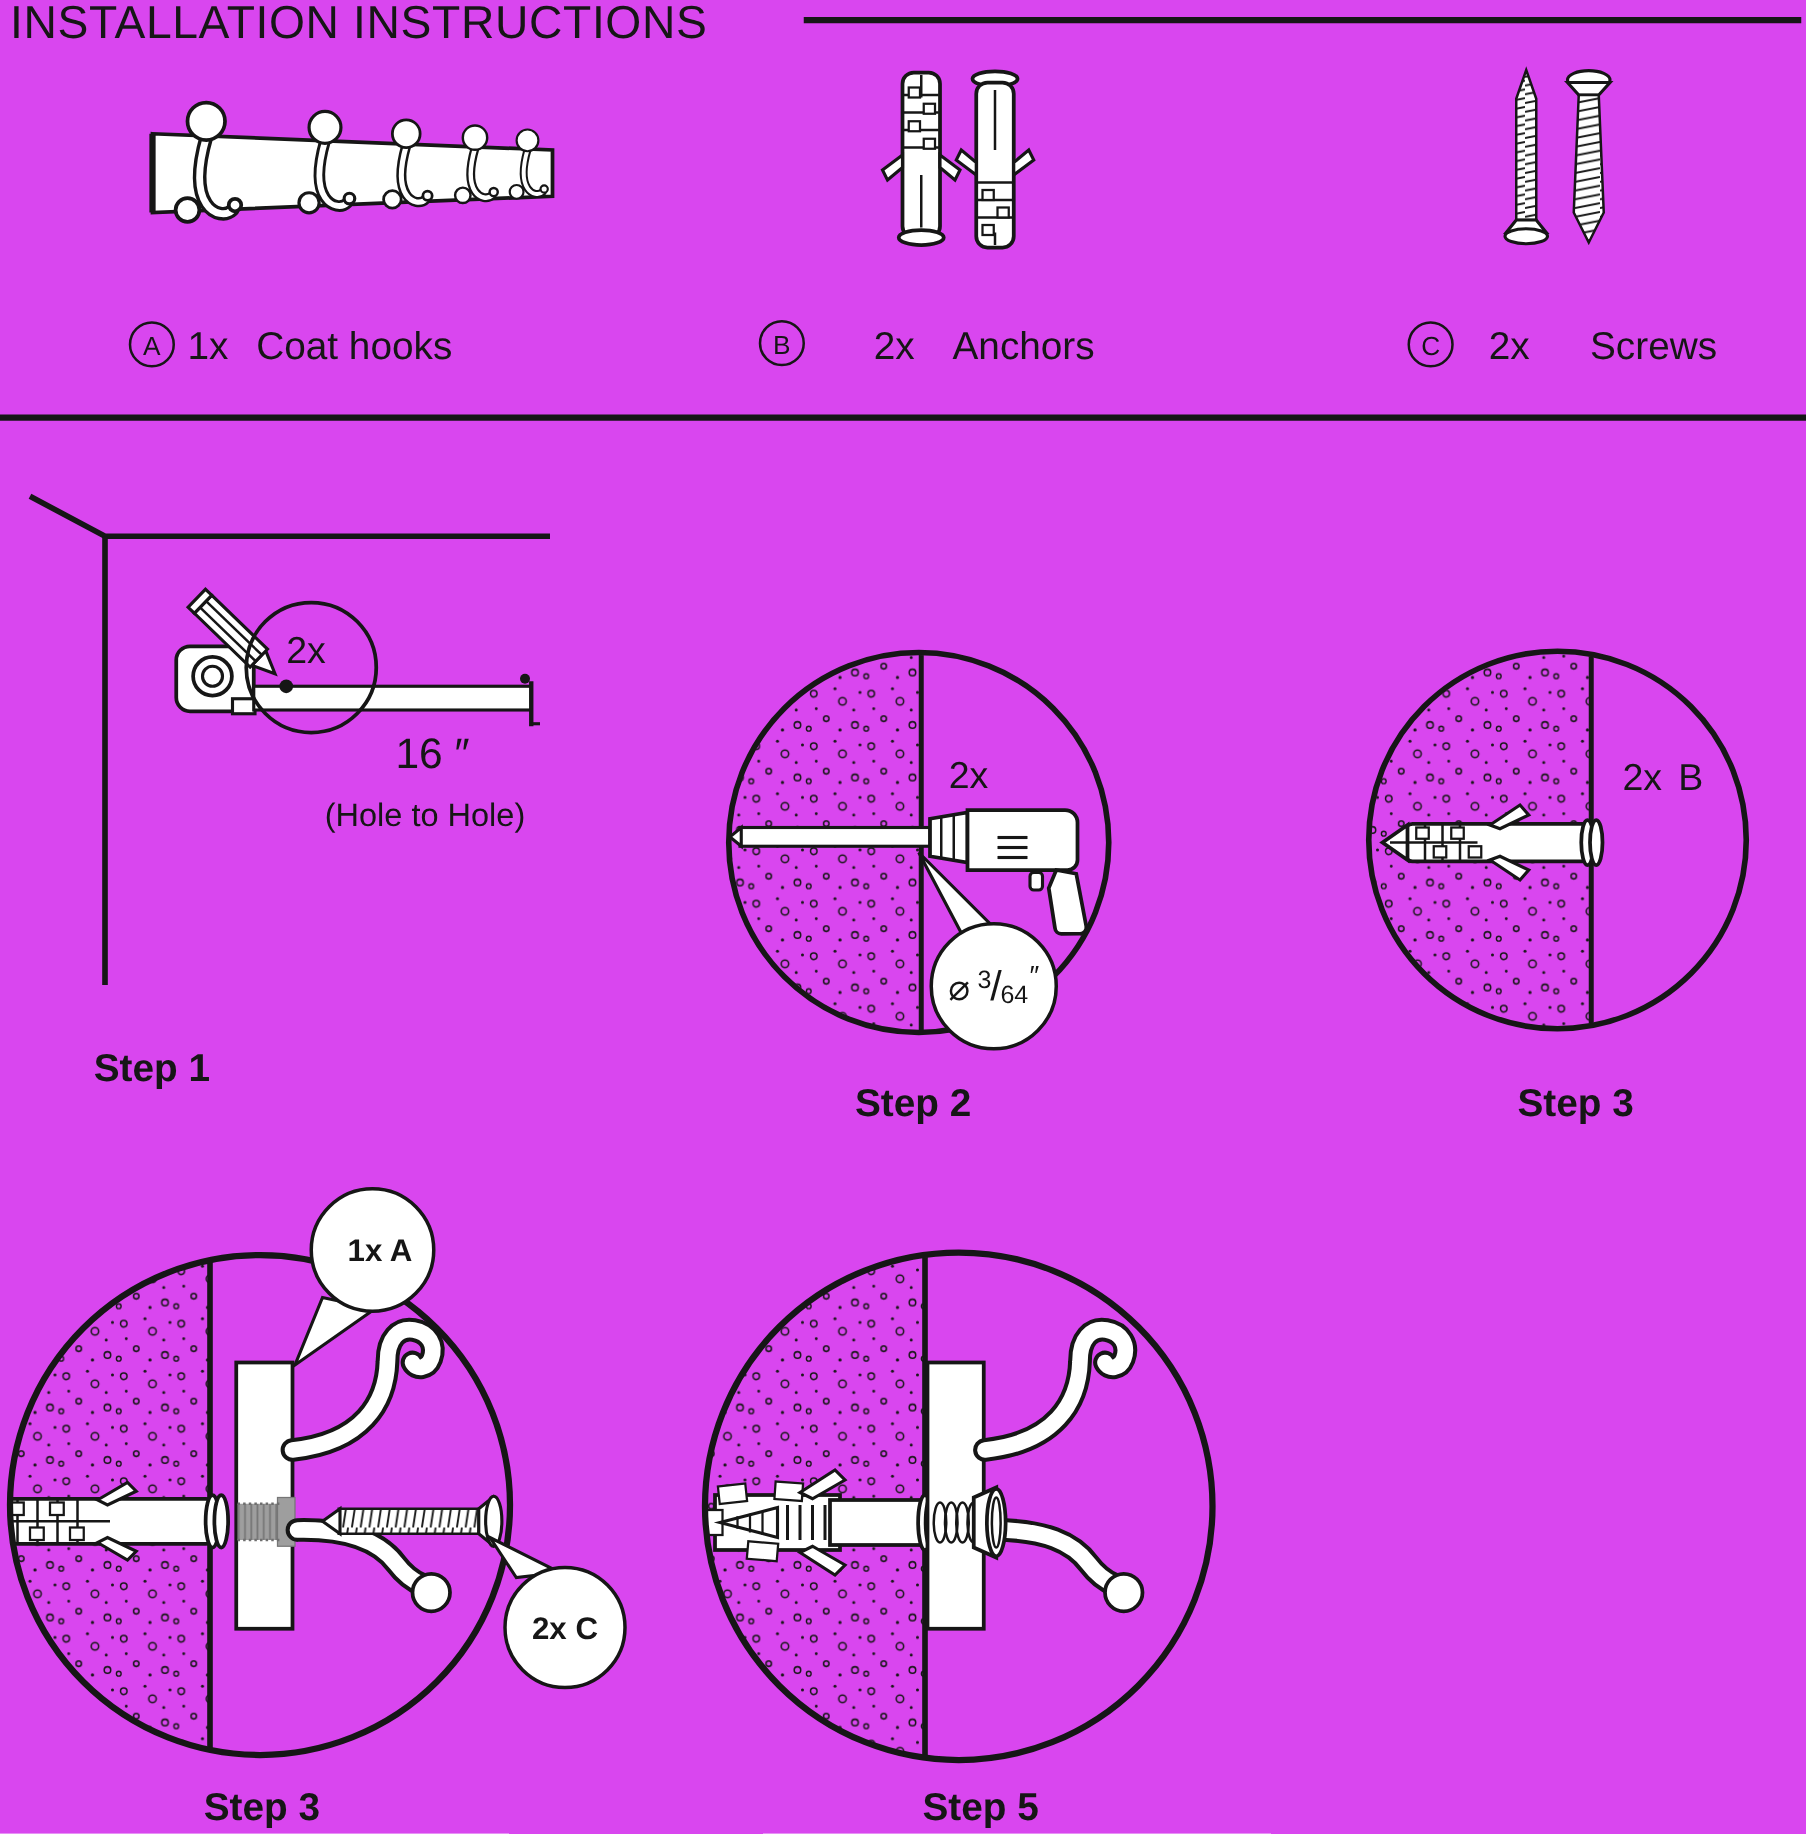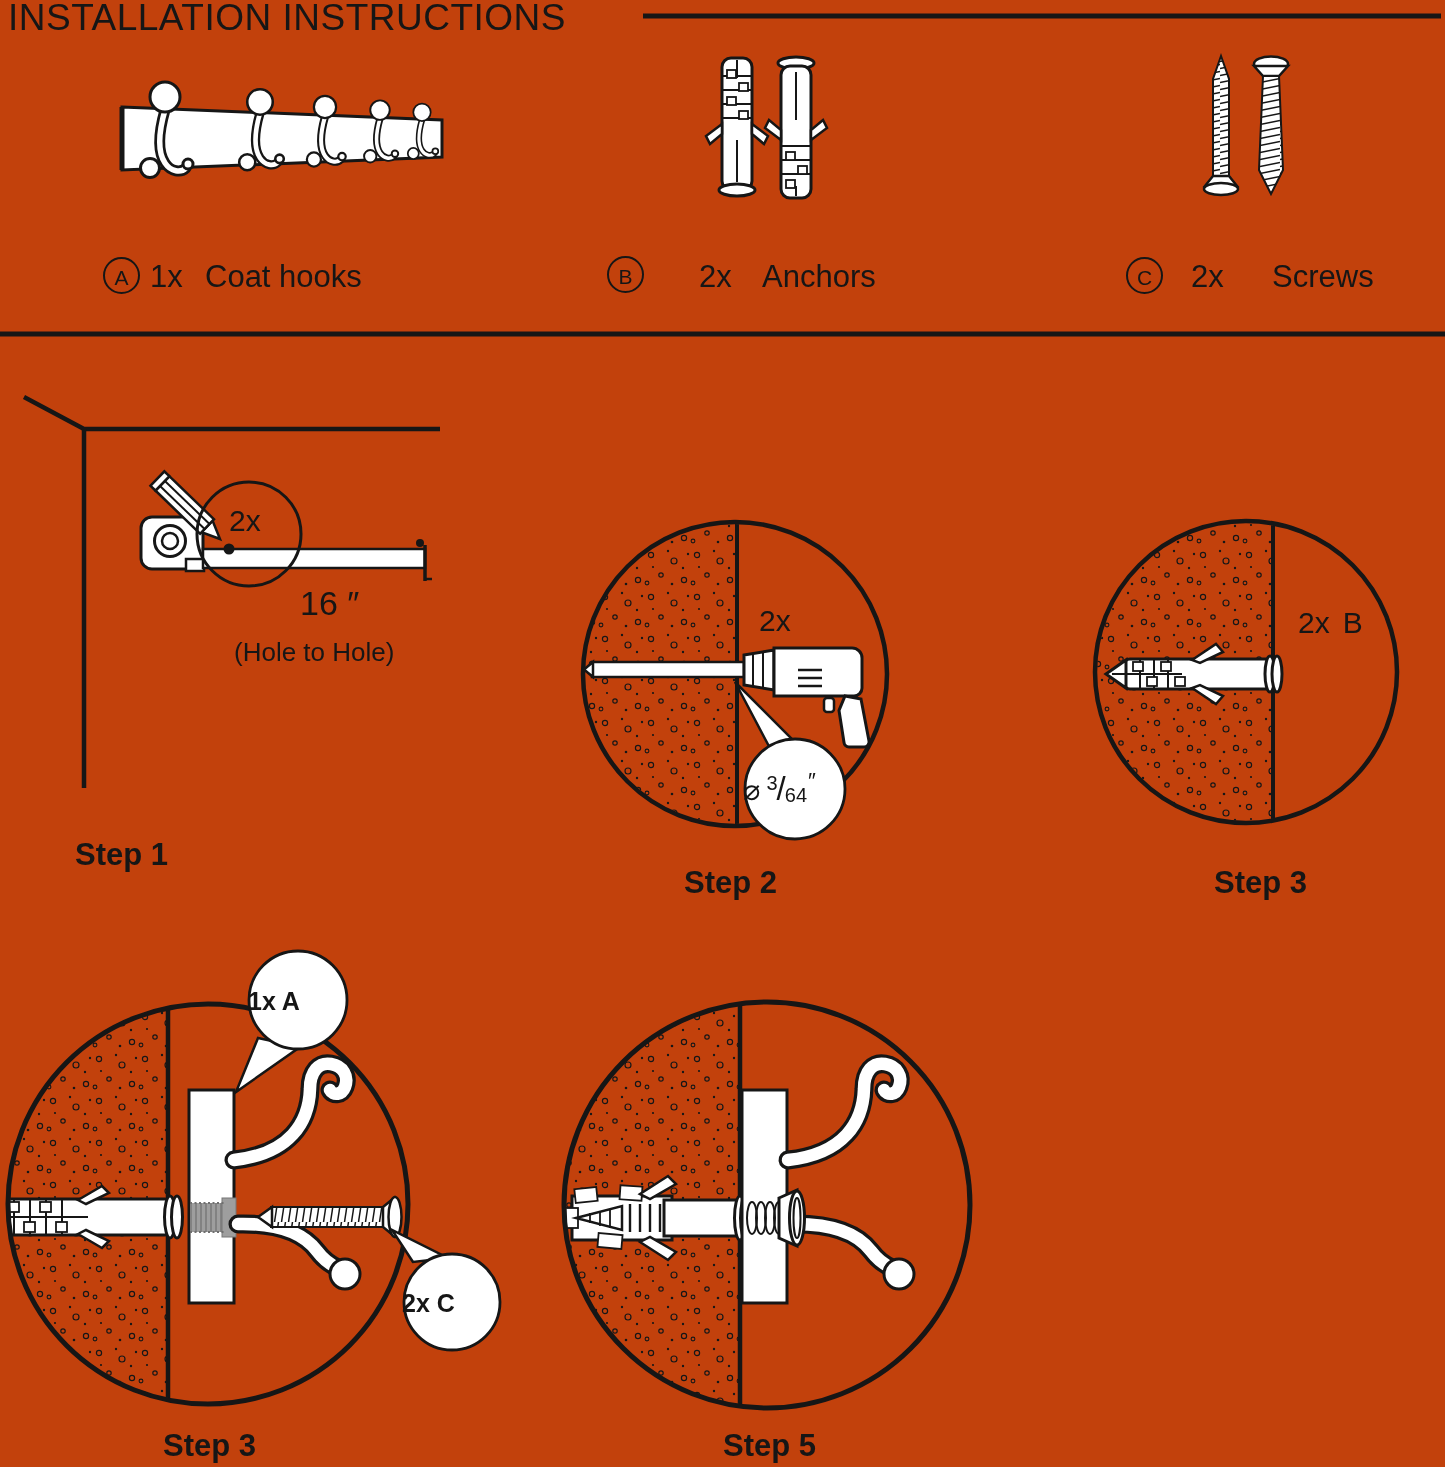--- a/index.html
+++ b/index.html
@@ -1,26 +1,26 @@
 <!DOCTYPE html>
 <html><head>
 <meta charset="utf-8">
 <style>
   html,body{margin:0;padding:0;background:#fff;}
-  .canvas{position:relative;width:1445px;height:1467px;background:#c2410c;overflow:hidden;
+  .canvas{position:relative;width:1445px;height:1467px;background:#d946ef;overflow:hidden;
           font-family:"Liberation Sans","DejaVu Sans",sans-serif;color:#161616;}
   .canvas svg{position:absolute;left:0;top:0;}
   .txt{position:absolute;white-space:nowrap;color:#161616;}
   .title{left:8px;top:-4px;font-size:37px;letter-spacing:.5px;line-height:44px;}
   .badge{position:absolute;width:37px;height:37px;border:2.2px solid #161616;border-radius:50%;
          font-size:21px;line-height:37px;text-align:center;box-sizing:border-box;}
   .plabel{font-size:31px;line-height:36px;}
   .steplabel{font-size:31px;font-weight:bold;line-height:36px;}
   .marks{font-size:30px;line-height:34px;}
-  .centered{text-align:left;}
+  .centered{text-align:center;}
   .dist{font-size:34px;line-height:38px;}
   .note{font-size:26px;line-height:36px;}
   .bubbletxt{font-size:25px;font-weight:bold;line-height:30px;}
   .flexrow{display:flex;gap:13px;}
   .frac-sym{font-size:29px;}
   .frac-num{font-size:20px;vertical-align:10px;margin-left:6px;}
   .frac-slash{font-size:33px;margin:0 -1px;}
   .frac-den{font-size:20px;vertical-align:-2px;}
   .frac-unit{font-size:22px;vertical-align:12px;margin-left:1px;}
   
@@ -367,15 +367,15 @@
   <div class="txt marks flexrow" style="left:1298px;top:606px;">
     <span>2x</span>
     <span>B</span>
   </div>
   <div class="txt steplabel" style="left:1214px;top:865px;">Step 3</div>
 
   <div class="txt bubbletxt centered" style="left:248px;top:986px;width:112px;">1x A</div>
   <div class="txt bubbletxt centered" style="left:402px;top:1288px;width:100px;">2x C</div>
   <div class="txt steplabel" style="left:163px;top:1428px;">Step 3</div>
 
-  <div class="txt steplabel" style="left:723px;top:1428px;text-align:right;">Step 5</div>
+  <div class="txt steplabel" style="left:738px;top:1428px;text-align:right;">Step 5</div>
 
 </div>
 
 </body></html>

